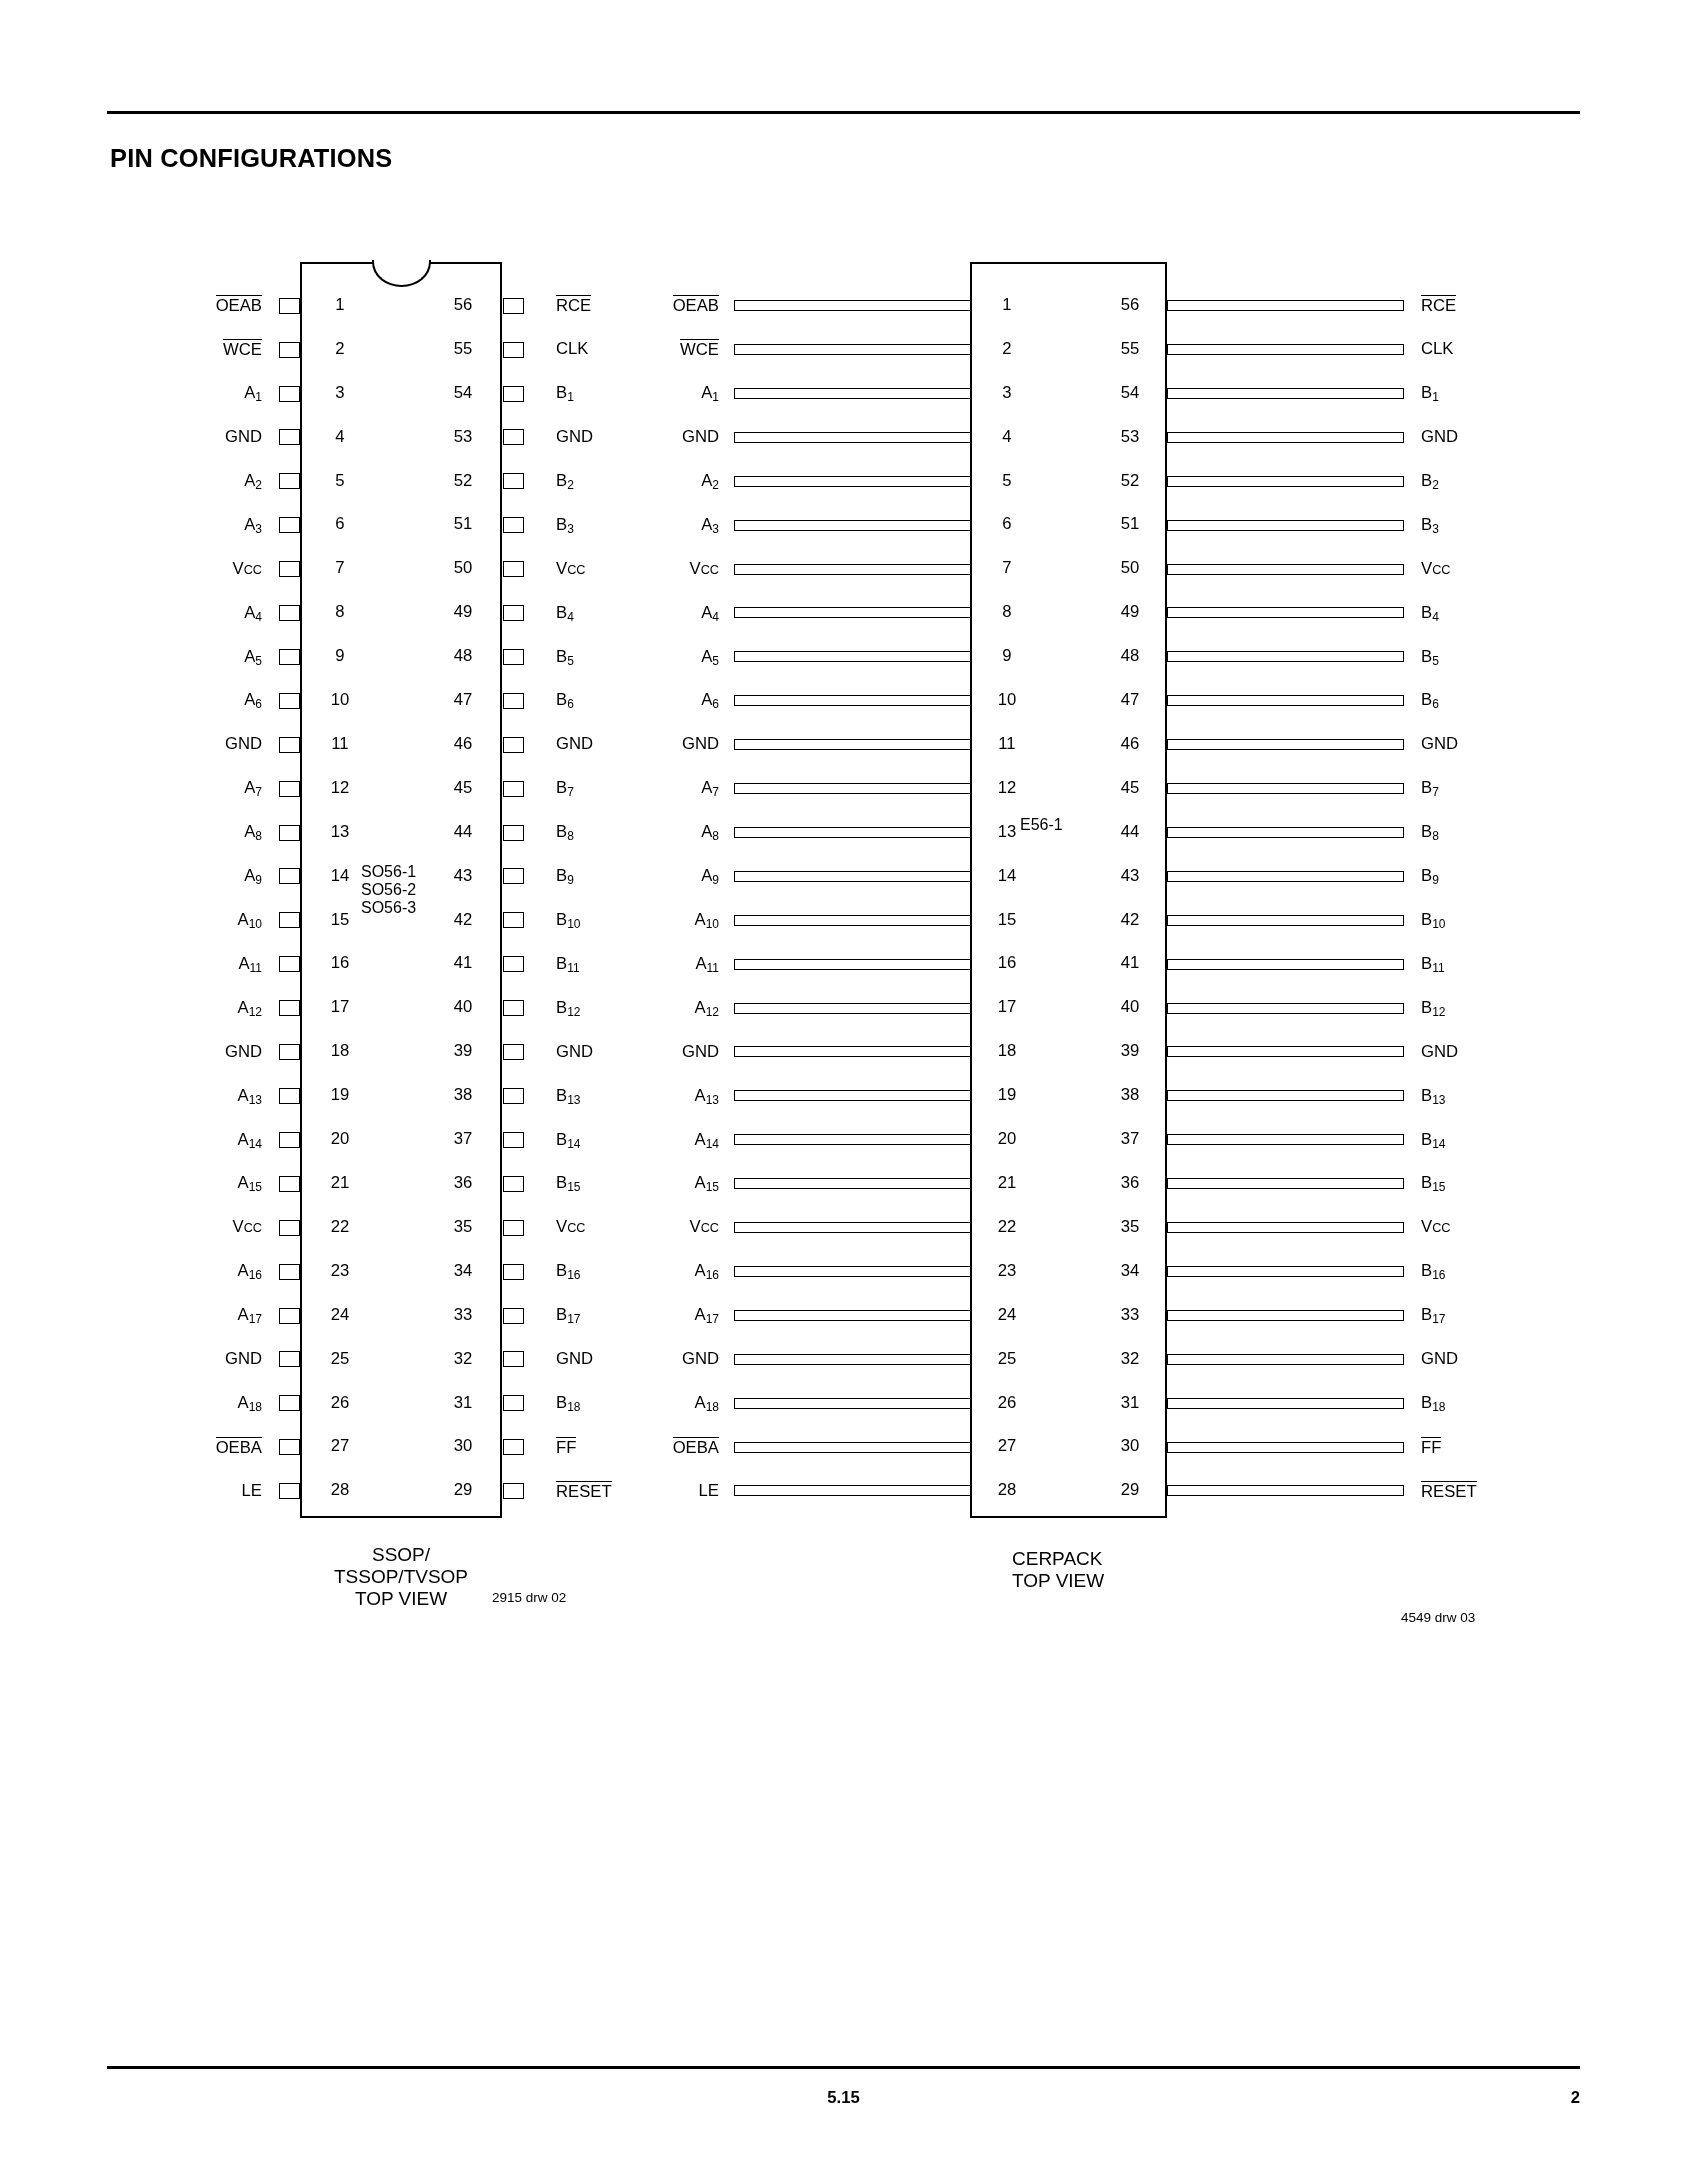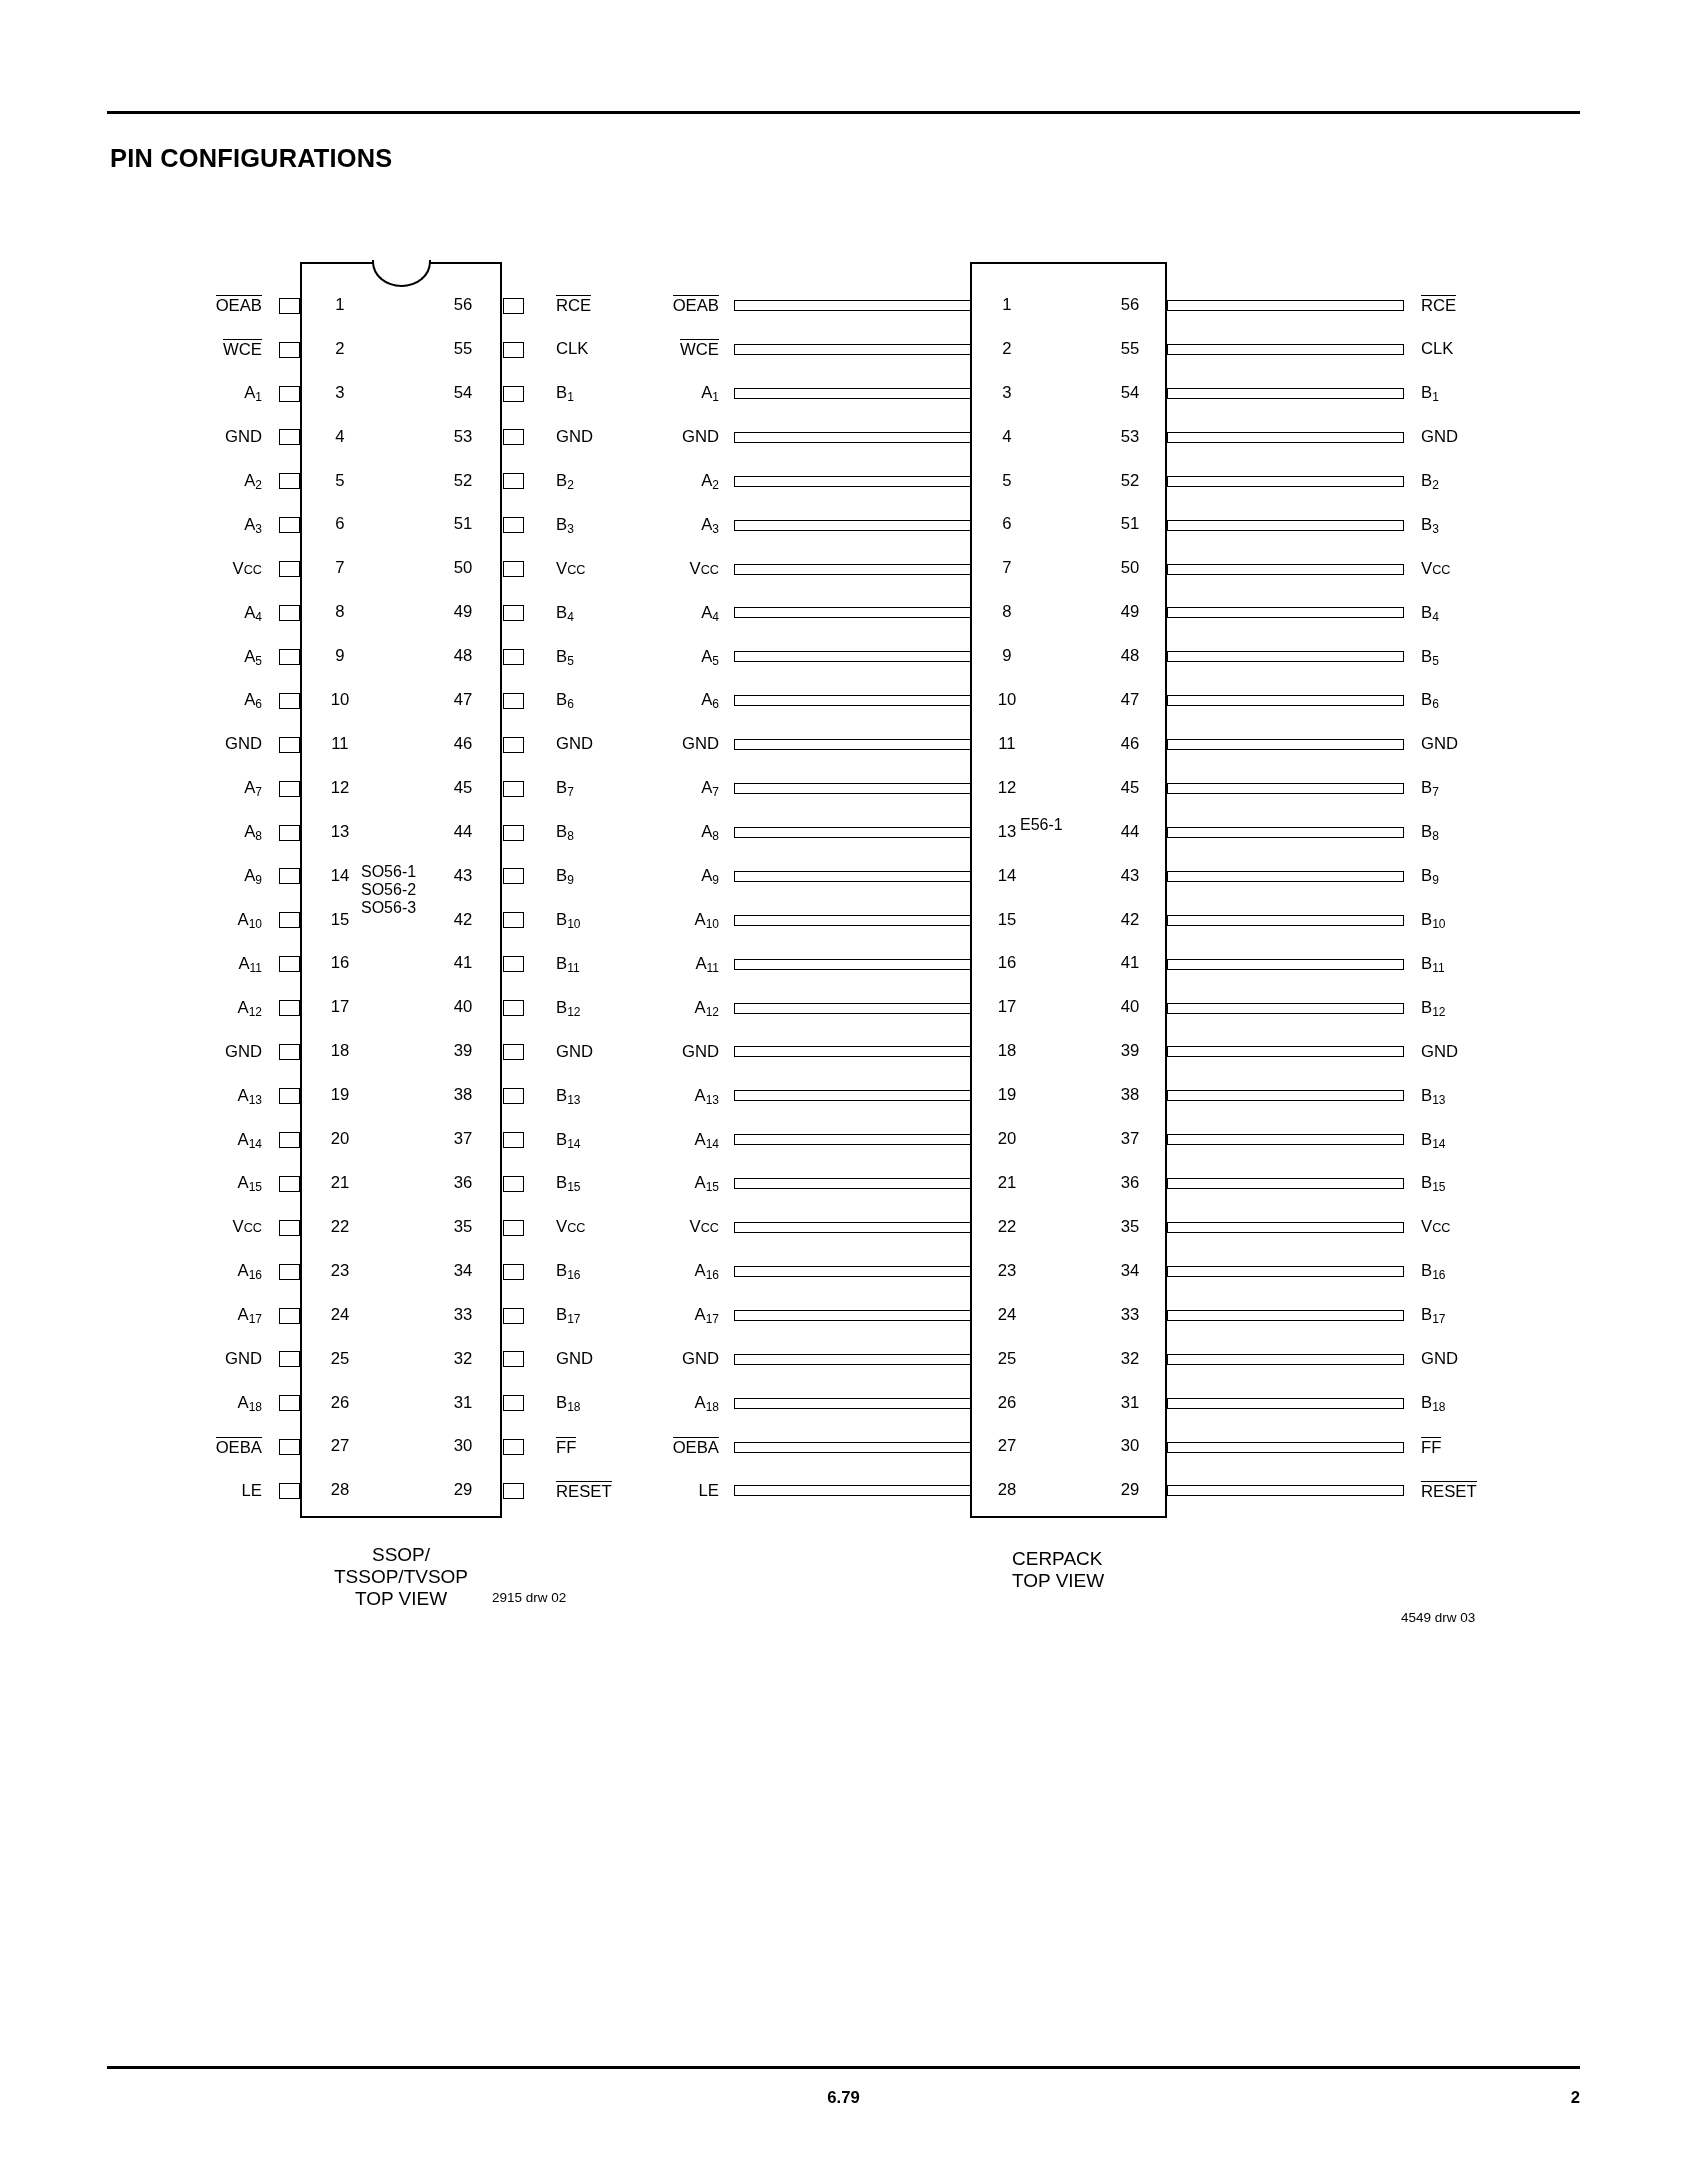--- a/index.html
+++ b/index.html
@@ -542,17 +542,17 @@
       <div class="pin-label left" style="width: 175px; left: 544px; top: 1481px;">LE</div>
       <div class="lead" style="left: 1167px; top: 1485px; width: 237px;"></div>
       <div class="pin-num" style="left: 1111px; top: 1482px;">29</div>
       <div class="pin-label right" style="left: 1421px; top: 1481px;"><span class="ovl">RESET</span></div>
       <div class="pkg-code" style="left: 1012px; top: 816px; margin-left: 8px;">E56-1</div>
       <div class="caption" style="left: 1012px; top: 1548px; width: 206px; text-align: left;">CERPACK<br>TOP VIEW</div>
       <div class="drw" style="left: 1401px; top: 1610px;">4549 drw 03</div>
     </div>
 
   <div class="rule-bottom"></div>
-  <div class="footer-center">6.79</div>
+  <div class="footer-center">5.15</div>
   <div class="footer-right">2</div>
 
 </div>
 
 
 </body></html>

